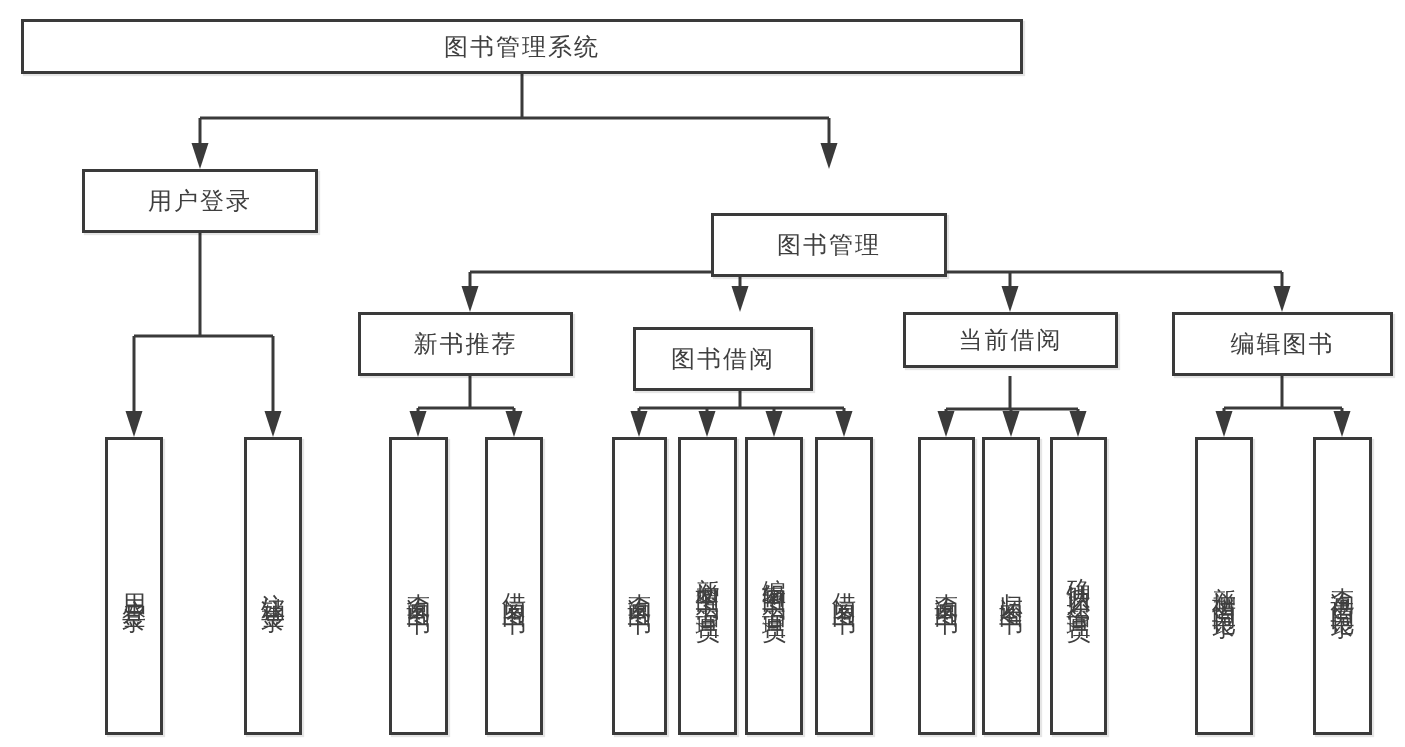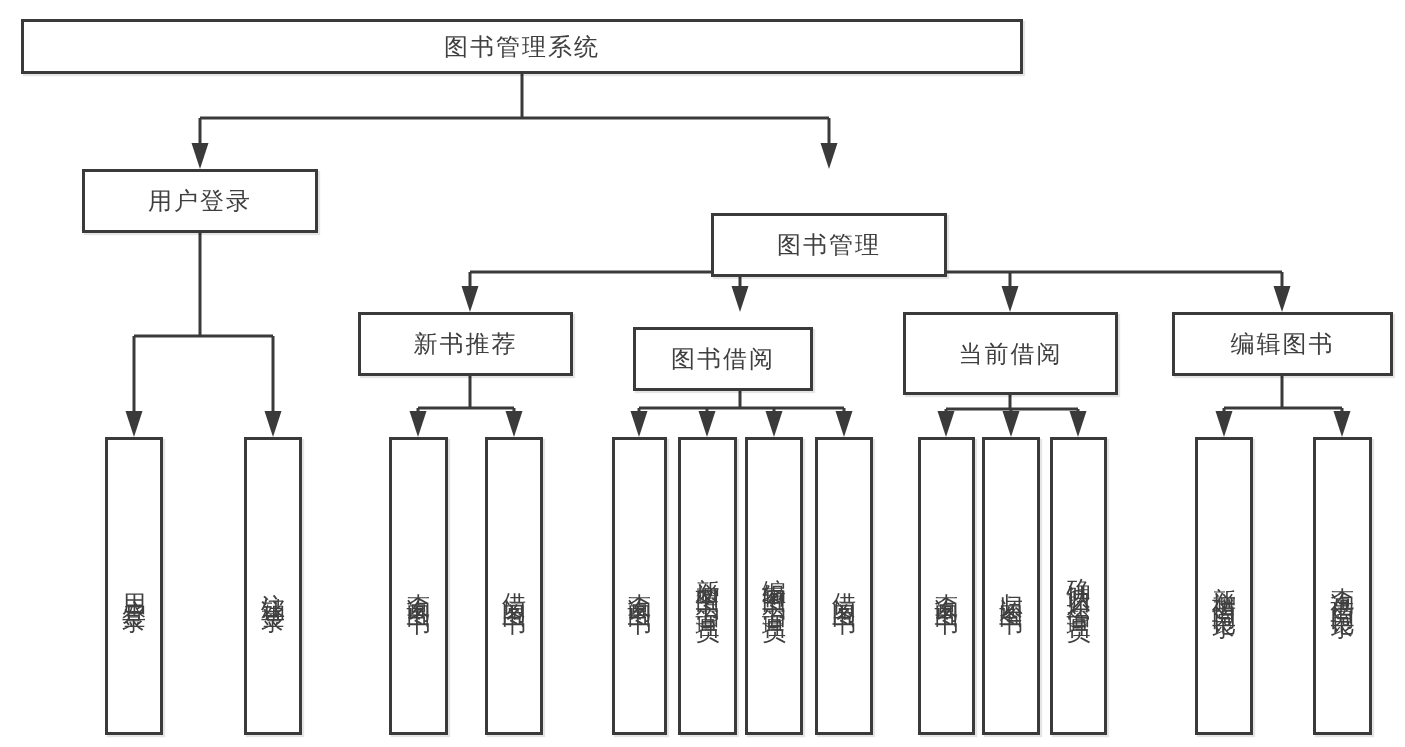--- a/index.html
+++ b/index.html
@@ -124,21 +124,21 @@
   <div class="node hbox" style="left:711px;top:169px;width:236px;height:64px;margin-top:44px;">
     <span>图书管理</span>
   </div>
 
   <div class="node hbox" style="left:358px;top:312px;width:215px;height:64px;">
     <span>新书推荐</span>
   </div>
   <div class="node hbox" style="left:633px;top:327px;width:180px;height:64px;">
     <span>图书借阅</span>
   </div>
-  <div class="node hbox" style="left:903px;top:312px;width:215px;height:83px;text-align:right;">
+  <div class="node hbox" style="left:903px;top:312px;width:215px;height:56px;text-align:right;">
     <span>当前借阅</span>
   </div>
   <div class="node hbox" style="left:1172px;top:312px;width:221px;height:64px;">
     <span>编辑图书</span>
   </div>
 
   <div class="node leaf" style="left:105px;top:437px;width:58px;height:298px;">
     <span>用户登录</span>
   </div>
   <div class="node leaf" style="left:244px;top:437px;width:58px;height:298px;">

